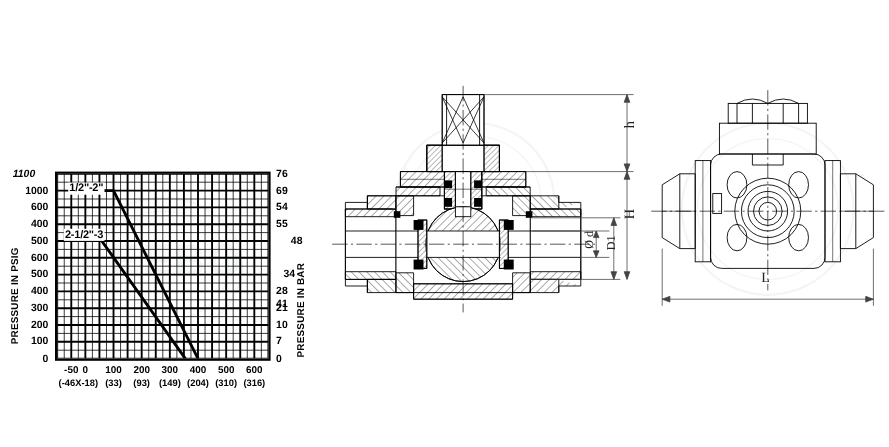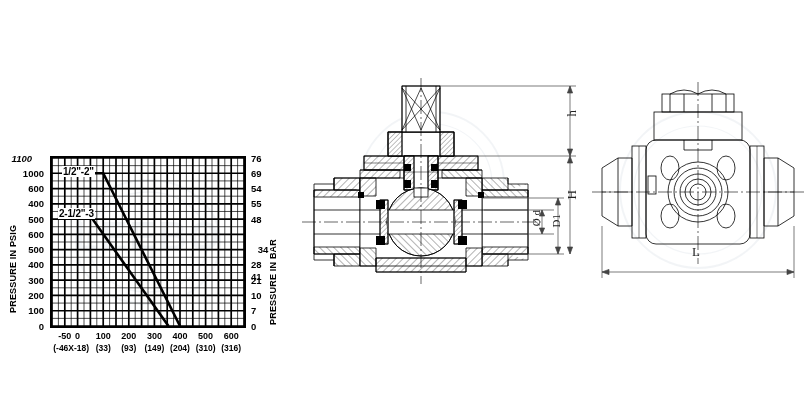--- a/index.html
+++ b/index.html
@@ -60,21 +60,21 @@
         <div class="ytick" style="left: 14px; top: 220.955px;">200</div>
         <div class="ytick" style="left: 14px; top: 236.227px;">100</div>
         <div class="ytick" style="left: 14px; top: 251.5px;">0</div>
       </div>
 
     <div id="yticks-right">
         <div class="ytick-r" style="left: 251px; top: 83.5px;">76</div>
         <div class="ytick-r" style="left: 251px; top: 98.7727px;">69</div>
         <div class="ytick-r" style="left: 251px; top: 114.045px;">54</div>
         <div class="ytick-r" style="left: 251px; top: 129.318px;">55</div>
-        <div class="ytick-r" style="left: 251px; top: 144.591px;">48</div>
+        <div class="ytick-r" style="left: 251px; top: 144.591px; text-align: right;">48</div>
         <div class="ytick-r" style="left: 251px; top: 162px; margin-top: 40px;">41</div>
         <div class="ytick-r" style="left: 251px; top: 175.136px; text-align: center;">34</div>
         <div class="ytick-r" style="left: 251px; top: 190.409px;">28</div>
         <div class="ytick-r" style="left: 251px; top: 205.682px;">21</div>
         <div class="ytick-r" style="left: 251px; top: 220.955px;">10</div>
         <div class="ytick-r" style="left: 251px; top: 236.227px;">7</div>
         <div class="ytick-r" style="left: 251px; top: 251.5px;">0</div>
       </div>
 
     <div id="xticks">

